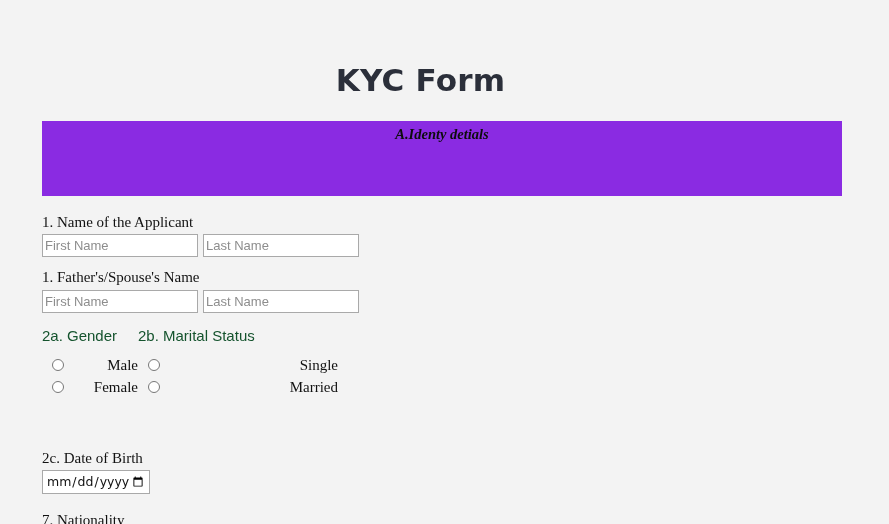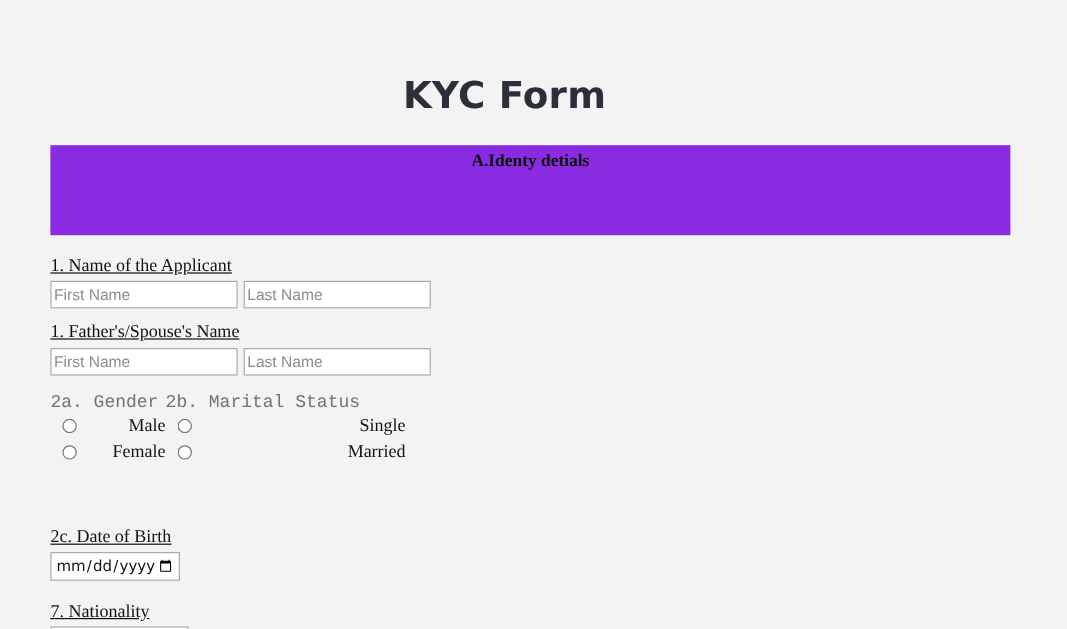--- a/index.html
+++ b/index.html
@@ -46,20 +46,21 @@
     background: #8A2BE2;
   }
   .section-banner-title {
     text-align: center;
     font-family: "Liberation Serif", serif;
     font-weight: bold;
     font-size: 14.5px;
     color: #0d0d0d;
     padding-top: 5px;
     line-height: 1.2;
+    font-style: italic;
   }
 
   
   .form-body {
     position: absolute;
     left: 42px;
     top: 212px;
     width: 810px;
   }
 
@@ -67,21 +68,20 @@
     margin-bottom: 10px;
   }
 
   .field-label {
     font-family: "Liberation Serif", serif;
     font-size: 15px;
     color: #111111;
     line-height: 1.35;
     margin-bottom: 2px;
     display: block;
-    text-decoration: underline;
   }
 
   .name-row {
     display: flex;
     gap: 5px;
   }
 
   input[type="text"] {
     font-family: Liberation Sans, sans-serif;
     font-size: 13px;
@@ -101,24 +101,24 @@
 
   
   .radio-section {
     display: flex;
     margin-top: 14px;
   }
   .radio-col-gender { width: 96px; }
   .radio-col-marital { width: 200px; }
 
   .radio-col-title {
-    font-family: Liberation Mono, monospace;
+    font-family: Liberation Sans, sans-serif;
     font-size: 15px;
-    color: #737373;
-    margin-bottom: 0;
+    color: #14532d;
+    margin-bottom: 10px;
   }
   .radio-row {
     display: flex;
     align-items: center;
     margin-left: 10px;
     line-height: 1.5;
     justify-content: space-between;
   }
   .radio-row input[type="radio"] {
     margin: 0 6px 0 0;

